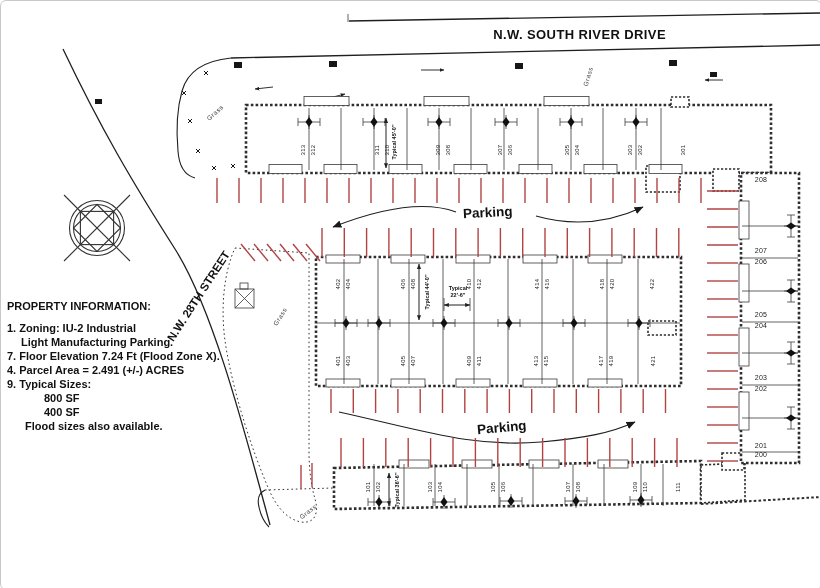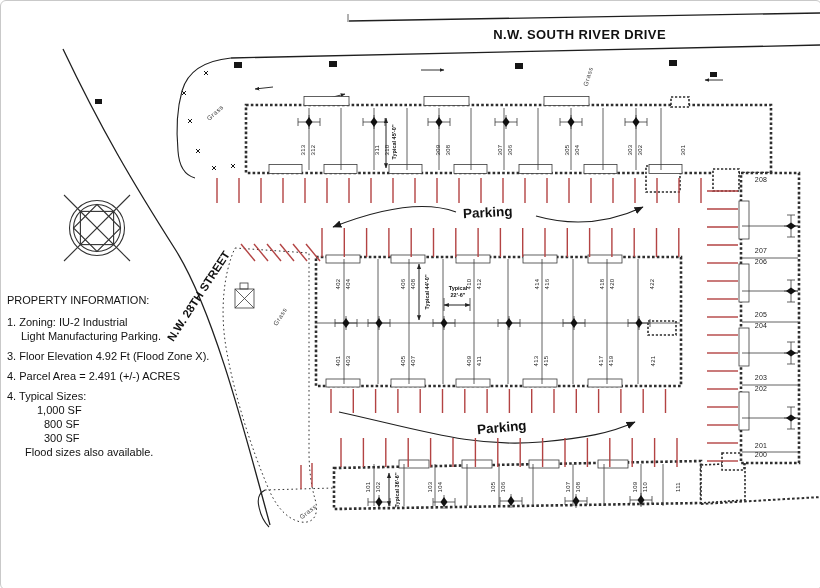--- a/index.html
+++ b/index.html
@@ -29,23 +29,23 @@
   .g4{left:297px;top:507px;transform:rotate(-38deg);}
   .ann{position:absolute;font-size:5.5px;font-weight:bold;color:#111;white-space:nowrap;}
   .vert{transform:translate(-50%,-50%) rotate(-90deg);}
   .t45{left:393px;top:141px;}
   .t44{left:426px;top:291px;}
   .t36{left:396px;top:489px;}
   .t22{left:441px;top:284px;width:32px;text-align:center;font-size:5.5px;line-height:7px;}
   .unit{position:absolute;font-size:6px;color:#222;white-space:nowrap;letter-spacing:.3px;
         transform:translate(-50%,-50%) rotate(-90deg);}
   .unit.horiz{transform:translate(-50%,-50%);font-size:7px;}
-  .propinfo{position:absolute;left:6px;top:292px;width:230px;font-size:11px;font-weight:normal;line-height:14px;}
+  .propinfo{position:absolute;left:6px;top:298px;width:230px;font-size:11px;font-weight:bold;line-height:14px;}
   .pi-h{margin-bottom:8px;font-size:11px;}
-  .pi-item{margin-top:6px;}
+  .pi-item{}
   .ind{padding-left:14px;}
   .s1{padding-left:30px;} .s2{padding-left:37px;} .s3{padding-left:37px;} .snote{padding-left:18px;}
   .disclaimer{position:absolute;left:497px;top:550px;font-size:10.5px;font-weight:bold;}
 </style>
 </head>
 <body>
 
 <div class="canvas">
 
   <svg id="plan-svg" width="820" height="588" viewBox="0 0 820 588">
@@ -477,27 +477,26 @@
     <div>22'-6"</div>
   </div>
 
   <div class="propinfo">
     <div class="pi-h">PROPERTY INFORMATION:</div>
     <div class="pi-item">
       <div>1. Zoning: IU-2 Industrial</div>
       <div class="ind">Light Manufacturing Parking.</div>
     </div>
     <div class="pi-item">
-      <div>3. Floor Elevation 4.92 Ft (Flood Zone X).</div>
+      <div>7. Floor Elevation 7.24 Ft (Flood Zone X).</div>
     </div>
     <div class="pi-item">4. Parcel Area = 2.491 (+/-)  ACRES</div>
-    <div class="pi-item">4. Typical Sizes:</div>
-    <div class="s1">1,000 SF</div>
+    <div class="pi-item">9. Typical Sizes:</div>
     <div class="s2">800 SF</div>
-    <div class="s3">300 SF</div>
+    <div class="s3">400 SF</div>
     <div class="snote">Flood sizes also available.</div>
   </div>
 
 
   <div id="units">
       <div class="unit" style="left: 302px; top: 149px;">313</div>
       <div class="unit" style="left: 312px; top: 149px;">312</div>
       <div class="unit" style="left: 376px; top: 149px;">311</div>
       <div class="unit" style="left: 386px; top: 149px;">310</div>
       <div class="unit" style="left: 437px; top: 149px;">309</div>

